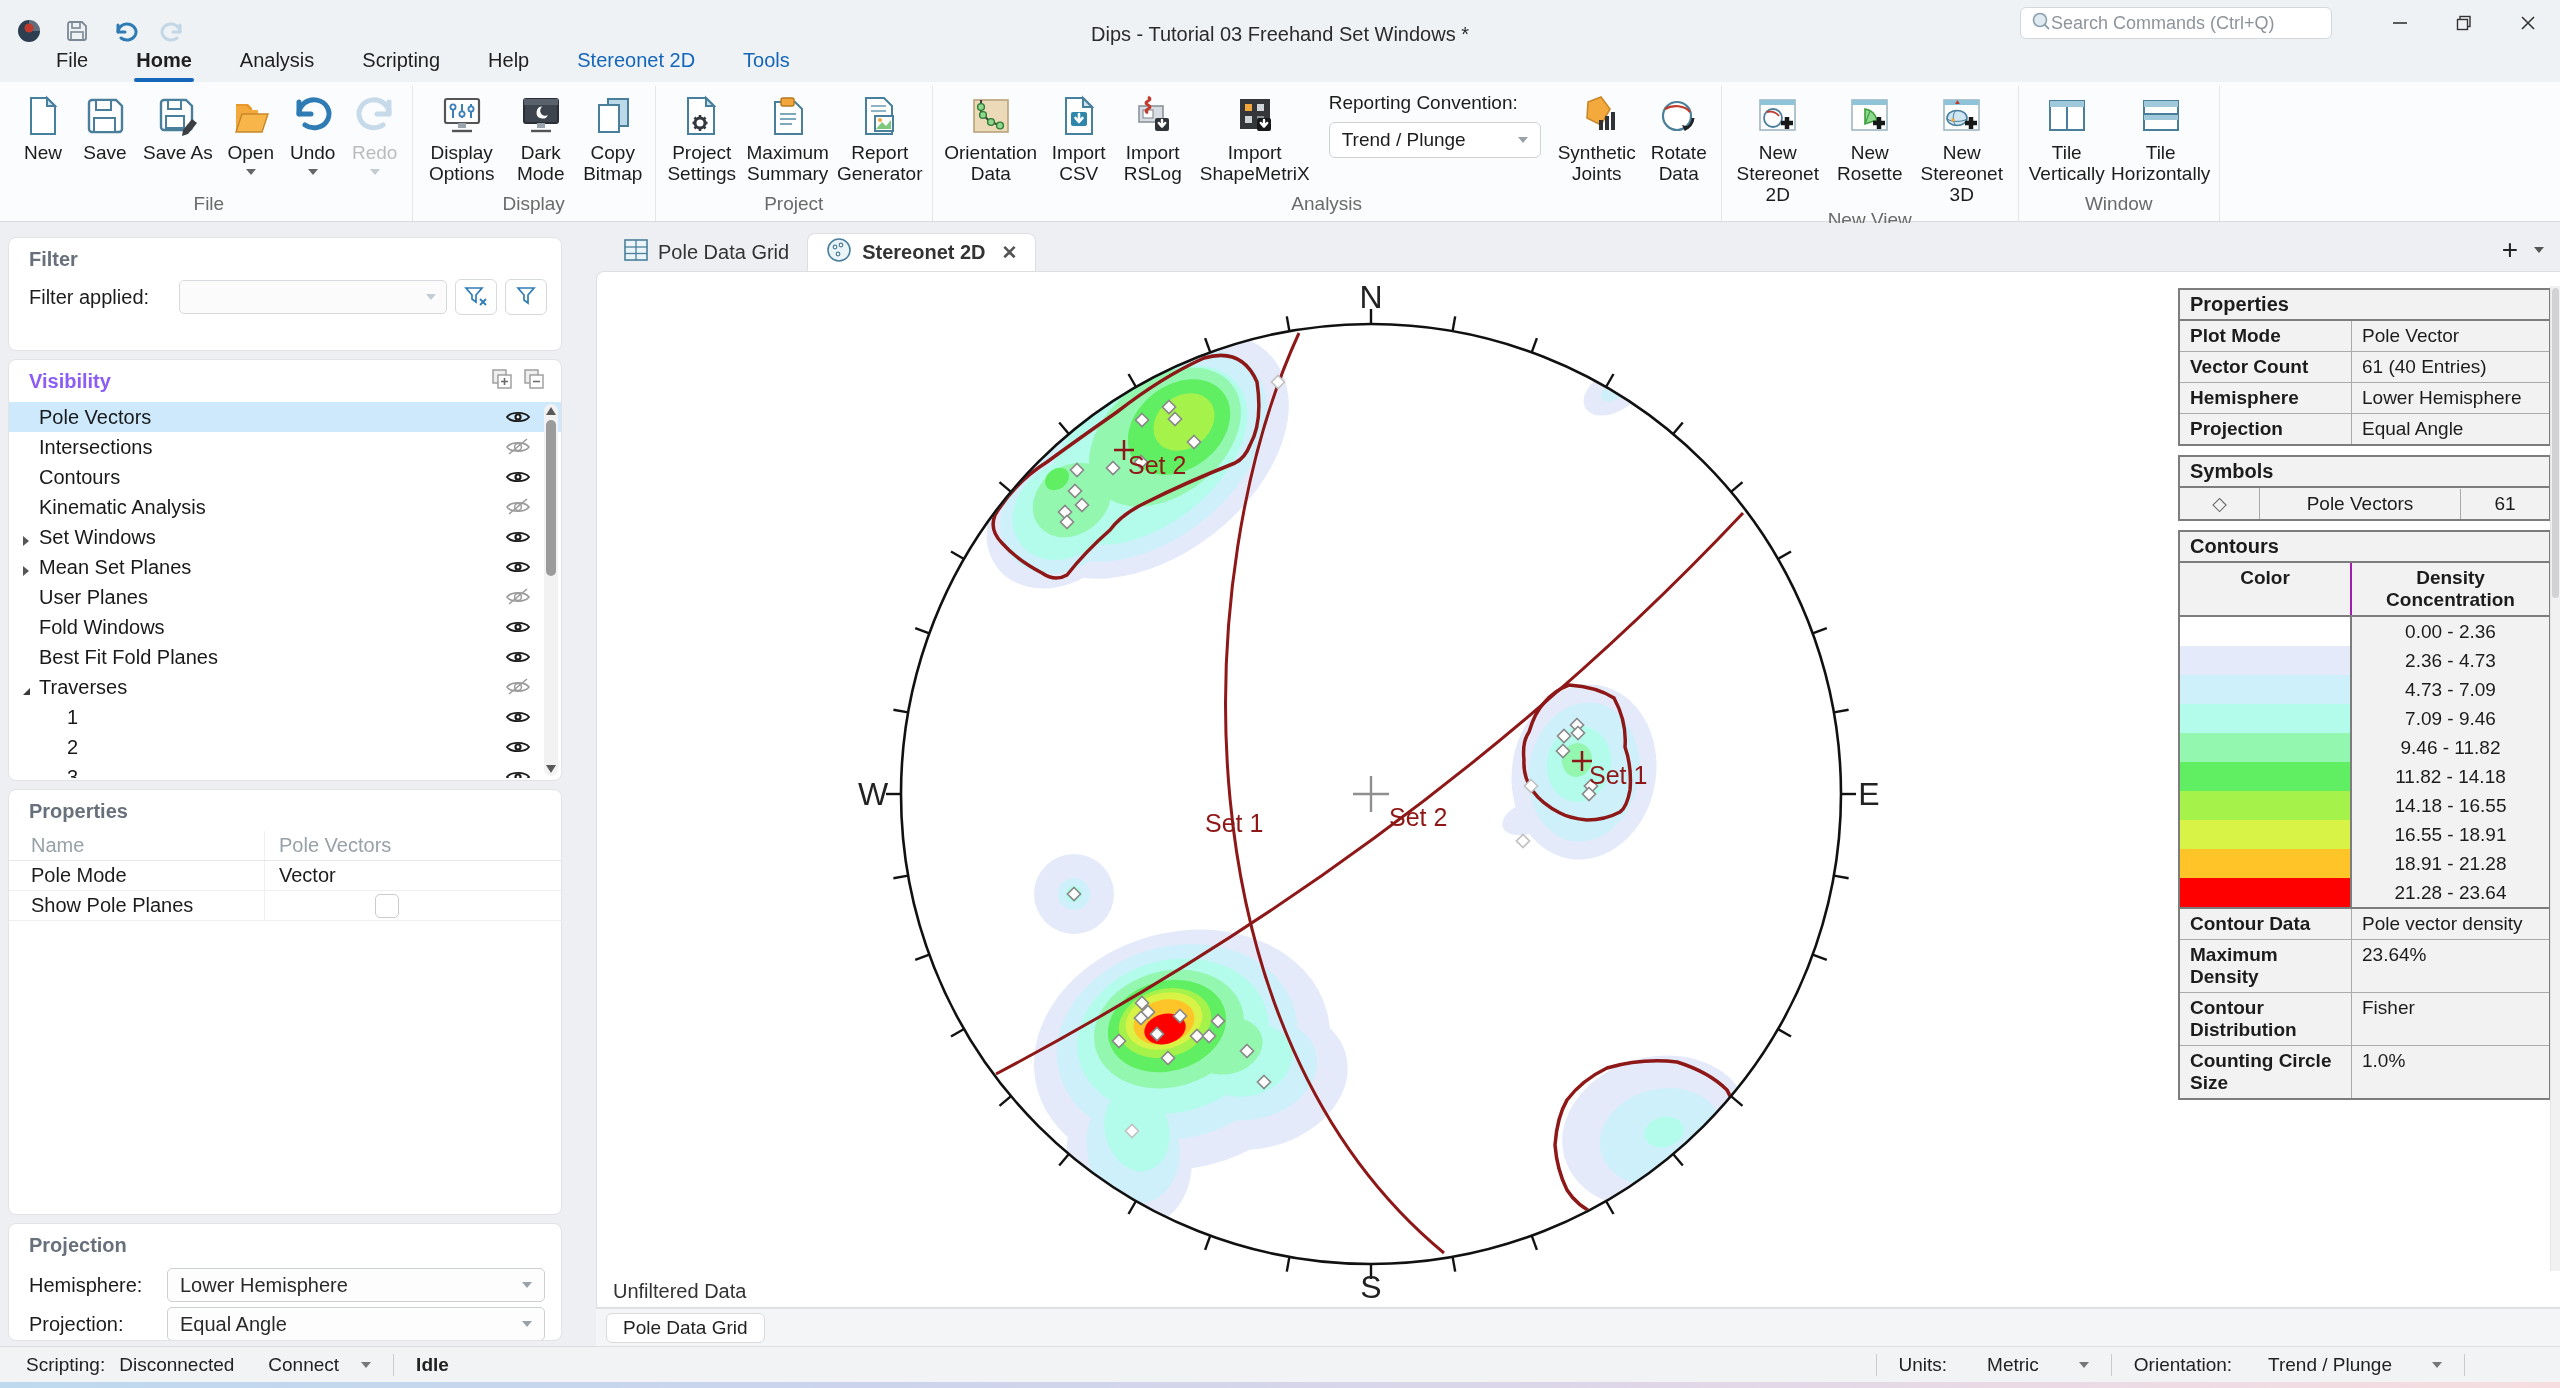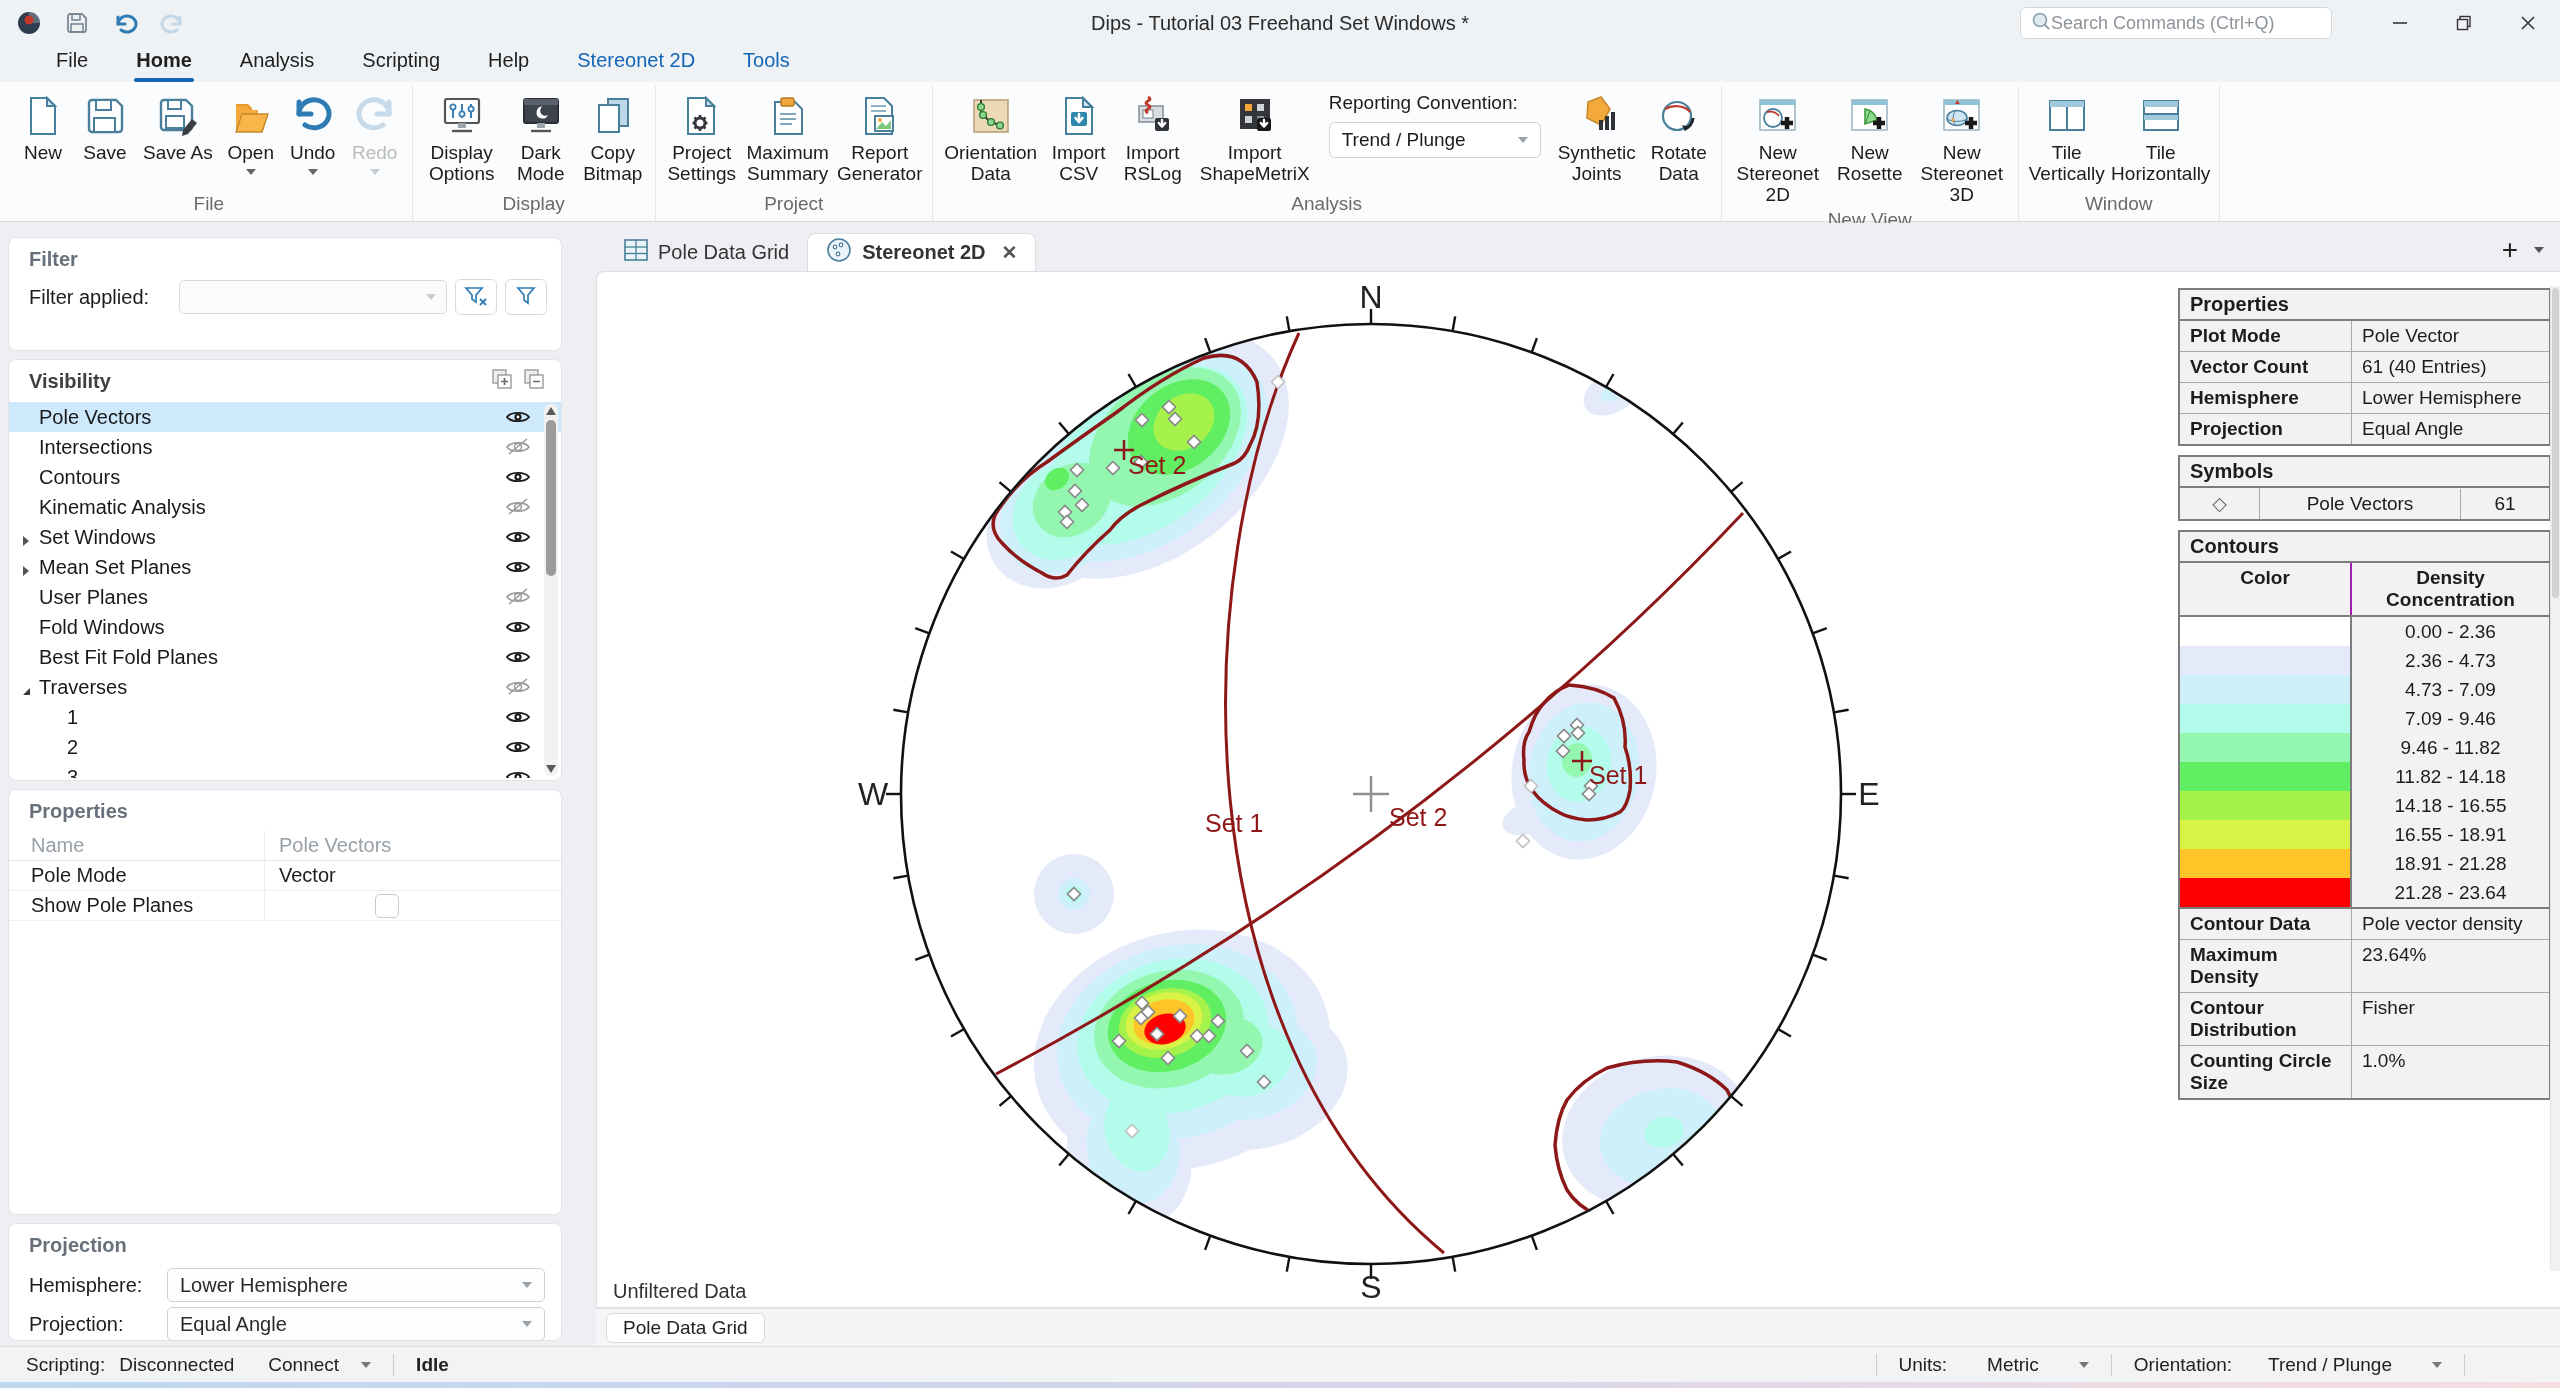--- a/index.html
+++ b/index.html
@@ -1,21 +1,21 @@
 <!DOCTYPE html>
 <html><head>
 <meta charset="utf-8">
 <style>
   * { margin:0; padding:0; box-sizing:border-box; }
   html,body { width:2560px; height:1388px; overflow:hidden; }
   body { font-family:"Liberation Sans", sans-serif; background:#edeff2; color:#1c1c1c; font-size:20px; }
   .app { position:absolute; inset:0; width:2560px; height:1388px; }
 
   
-  .titlebar { position:absolute; top:0; left:0; right:0; height:46px; background:#eff2f5; display:flex; align-items:center; }
+  .titlebar { position:absolute; top:0; left:0; right:0; height:46px; background:#eff2f5; display:flex; align-items:flex-end; }
   .qat { display:flex; align-items:center; gap:18px; padding-left:14px; width:220px; }
   .qat .qbtn { display:flex; align-items:center; justify-content:center; width:30px; height:30px; }
   .win-title { position:absolute; left:50%; transform:translateX(-50%); font-size:20px; color:#2b2b2b; white-space:nowrap; }
   .search-box { position:absolute; right:228px; top:7px; width:312px; height:32px; background:#fff; border:1px solid #d4d7da; border-radius:6px; display:flex; align-items:center; padding:0 10px; gap:0; }
   .search-box input { border:none; outline:none; font-family:"Liberation Sans",sans-serif; font-size:18px; color:#444; width:100%; background:transparent; }
   .search-box input::placeholder { color:#8d949b; }
   .win-controls { position:absolute; right:0; top:0; height:46px; display:flex; }
   .win-controls .wc { width:64px; height:46px; display:flex; align-items:center; justify-content:center; color:#333; }
 
   
@@ -50,21 +50,21 @@
   .filter-card { height:114px; }
   .f-row { display:flex; align-items:center; padding:2px 14px 0 20px; gap:8px; }
   .f-label { width:142px; font-size:20px; color:#1c1c1c; flex:none; }
   .f-combo { flex:1; height:34px; border:1px solid #d7dadd; border-radius:5px; background:#fbfbfc; display:flex; align-items:center; justify-content:flex-end; padding:0 10px; }
   .f-iconbtn { width:42px; height:36px; border:1px solid #d7dadd; border-radius:6px; background:#fff; display:flex; align-items:center; justify-content:center; flex:none; }
   .f-view { padding:12px 20px 0 20px; display:flex; }
   .f-view .v { font-size:20px; color:#1c1c1c; }
 
   .vis-card { height:422px; }
   .vis-head { display:flex; align-items:center; justify-content:space-between; padding:8px 16px 4px 20px; }
-  .vis-title { font-size:20px; font-weight:bold; color:#404040; }
+  .vis-title { font-size:20px; font-weight:bold; color:#8b5cf6; }
   .vis-hicons { display:flex; gap:10px; }
   .vis-list { position:absolute; top:42px; left:0; right:0; bottom:2px; overflow:hidden; }
   .vis-row { height:30px; display:flex; align-items:center; position:relative; padding-left:30px; font-size:20px; color:#17191b; }
   .vis-row.selected { background:#cde9fb; }
   .vis-row.child { padding-left:58px; }
   .vis-row .expander { position:absolute; left:10px; top:8px; width:14px; height:14px; }
   .vis-row .eye { position:absolute; right:30px; top:6px; width:26px; height:18px; }
   .vis-scroll { position:absolute; top:44px; right:3px; bottom:4px; width:14px; background:#f2f2f2; border-radius:7px; }
   .vis-scroll .up, .vis-scroll .dn { position:absolute; left:2px; width:0; height:0; border-left:5px solid transparent; border-right:5px solid transparent; }
   .vis-scroll .up { top:3px; border-bottom:8px solid #5a5a5a; }

